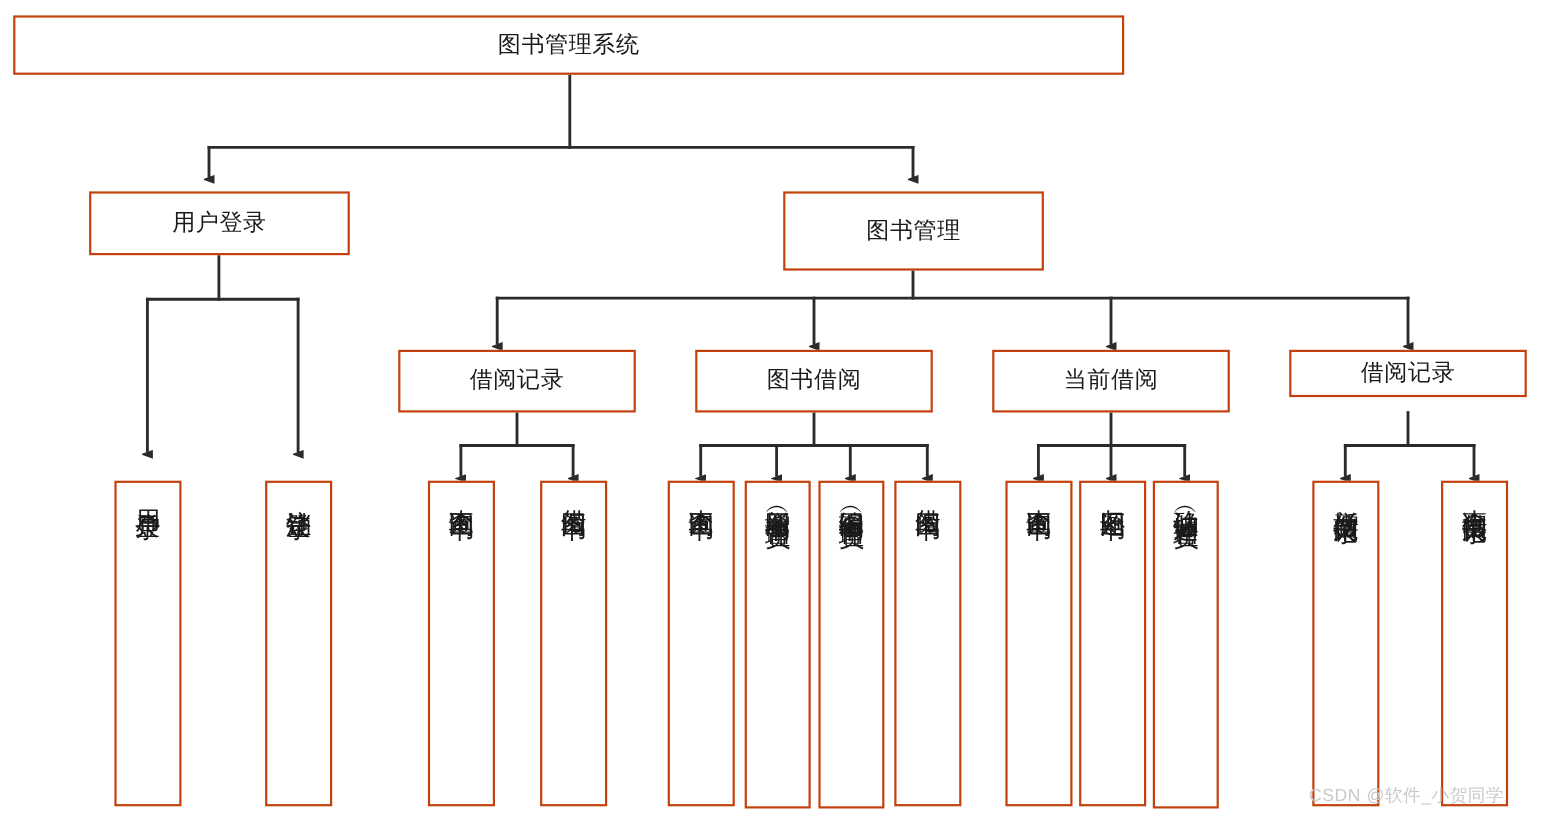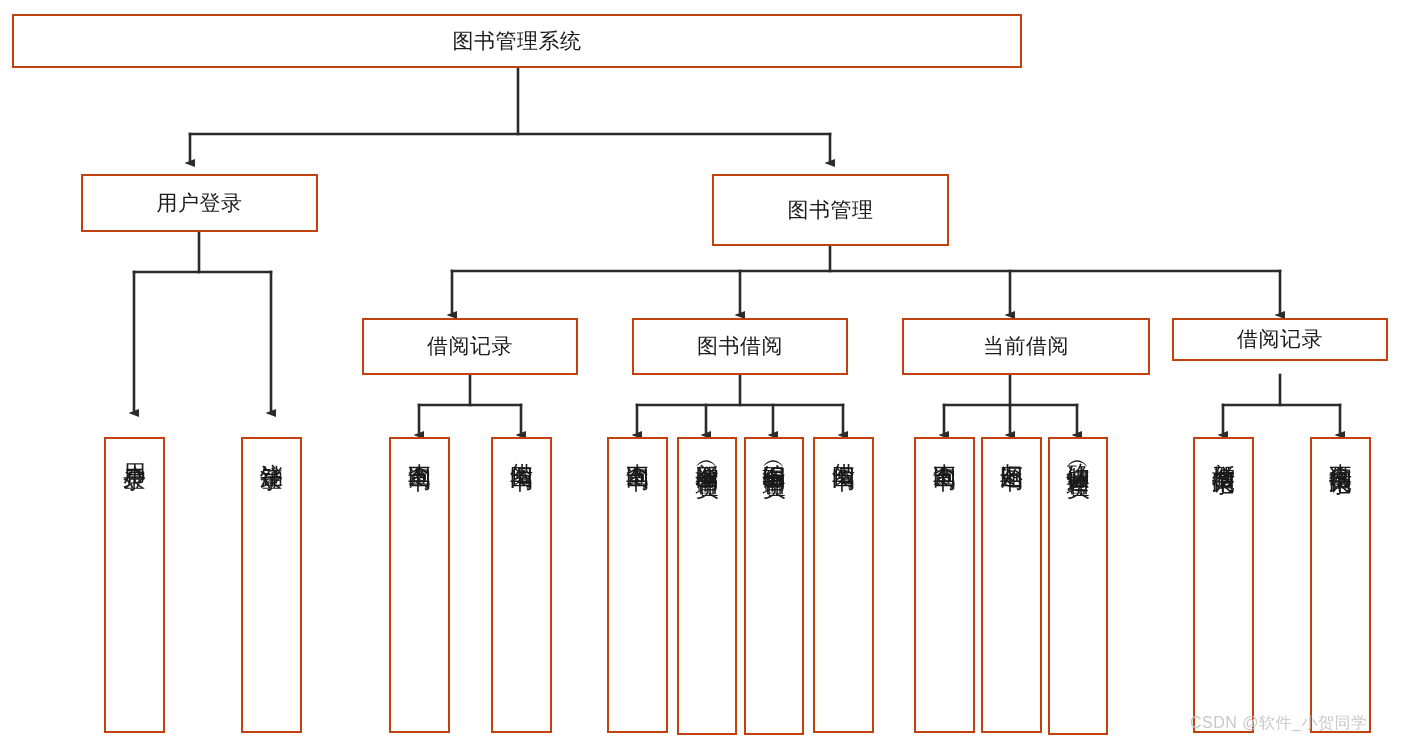--- a/index.html
+++ b/index.html
@@ -134,21 +134,21 @@
   <div class="node horizontal" style="left:712px; top:174px; width:237px; height:72px;">
     <span class="node-label">图书管理</span>
   </div>
 
   <div class="node horizontal" style="left:362px; top:318px; width:216px; height:57px;">
     <span class="node-label">借阅记录</span>
   </div>
   <div class="node horizontal" style="left:632px; top:318px; width:216px; height:57px;">
     <span class="node-label">图书借阅</span>
   </div>
-  <div class="node horizontal" style="left:902px; top:318px; width:248px; height:57px;">
+  <div class="node horizontal" style="left:902px; top:318px; width:216px; height:57px;">
     <span class="node-label">当前借阅</span>
   </div>
   <div class="node horizontal" style="left:1172px; top:318px; width:216px; height:43px;">
     <span class="node-label">借阅记录</span>
   </div>
 
   <div class="node vertical" style="left:104px; top:437px; width:61px; height:296px;">
     <span class="node-label">用户登录</span>
   </div>
   <div class="node vertical" style="left:241px; top:437px; width:61px; height:296px;">

